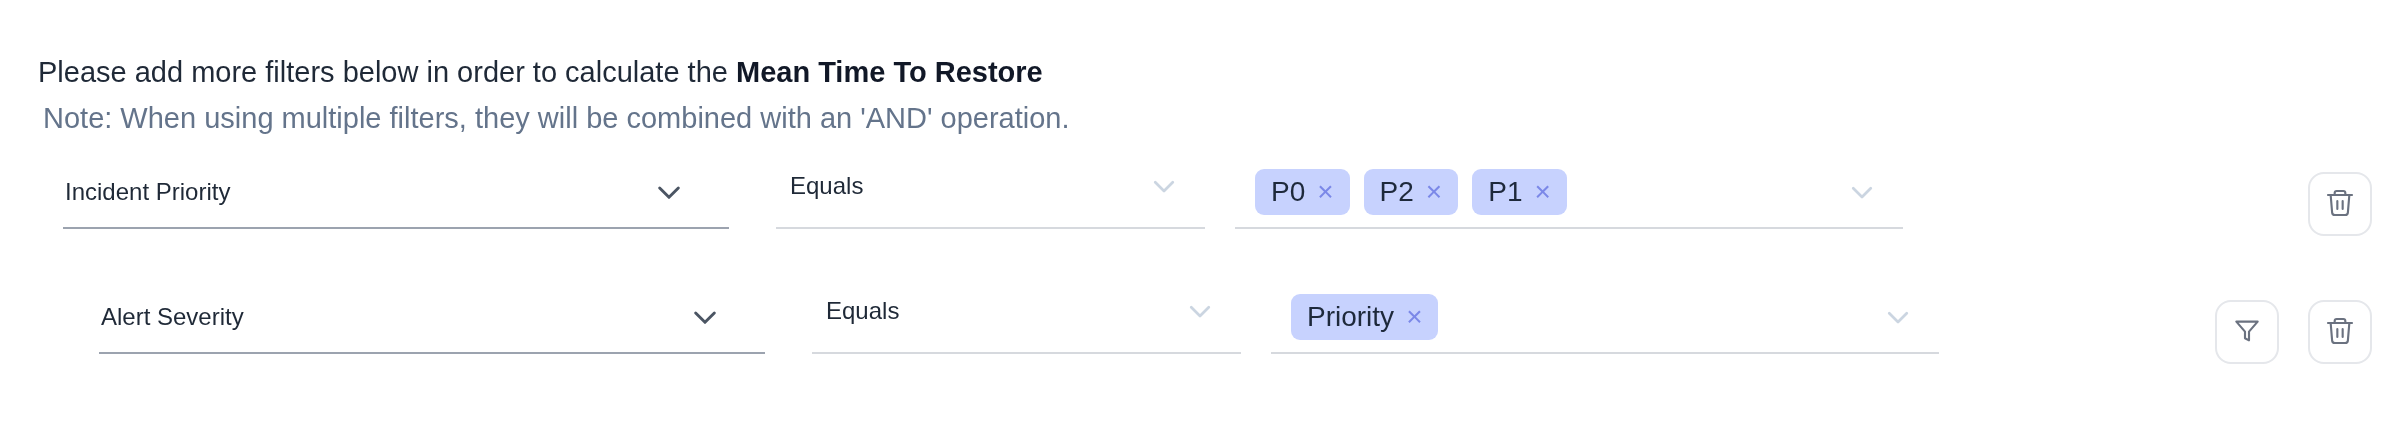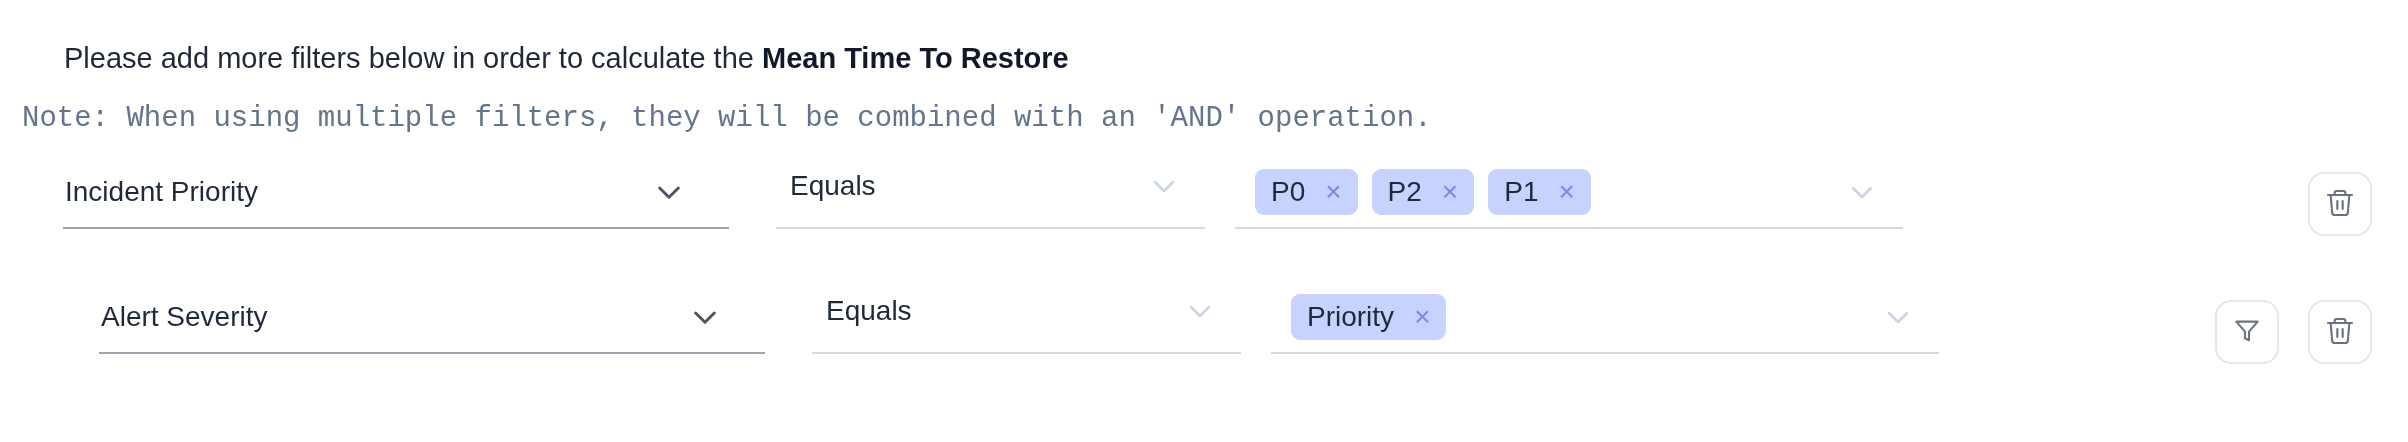--- a/index.html
+++ b/index.html
@@ -11,35 +11,33 @@
   .canvas {
     position: relative;
     width: 2408px;
     height: 442px;
     background: #ffffff;
     overflow: hidden;
   }
   .instruction {
     position: absolute;
     left: 38px;
-    top: 42px;
+    top: 56px;
     font-size: 29px;
     color: #1f2937;
     white-space: nowrap;
-    margin-left: 26px;
   }
   .instruction b { font-weight: 700; color: #111827; }
   .note {
     position: absolute;
-    left: 22px;
+    left: 43px;
     top: 102px;
     font-size: 29px;
     color: #64748b;
     white-space: nowrap;
-    font-family: Liberation Mono, monospace;
   }
   .filter-row {
     position: absolute;
     left: 0;
     width: 100%;
     height: 72px;
   }
   .row-1 { top: 157px; }
   .row-2 { top: 282px; margin-left: 36px; }
 
@@ -66,37 +64,37 @@
     border-bottom: 2px solid #d6d9de;
     padding: 0 26px 12px 14px;
   }
   .values-select {
     left: 1235px;
     width: 668px;
     border-bottom: 2px solid #d6d9de;
     padding: 0 26px 0 20px;
   }
   .select-label {
-    font-size: 28px;
+    font-size: 24px;
     color: #1f2937;
     white-space: nowrap;
   }
   .chevron-dark { color: #4b5563; width: 32px; height: 32px; flex: 0 0 auto; }
   .chevron-light { color: #cbd5e1; width: 30px; height: 30px; flex: 0 0 auto; }
 
   .chips {
     display: flex;
     align-items: center;
     gap: 14px;
     overflow: hidden;
   }
   .chip {
     display: inline-flex;
     align-items: center;
-    gap: 20px;
+    gap: 12px;
     background: #c7d2fe;
     border-radius: 9px;
     padding: 7px 16px;
     font-size: 28px;
     color: #1e293b;
     white-space: nowrap;
     cursor: default;
   }
   .chip .remove {
     font-size: 28px;

